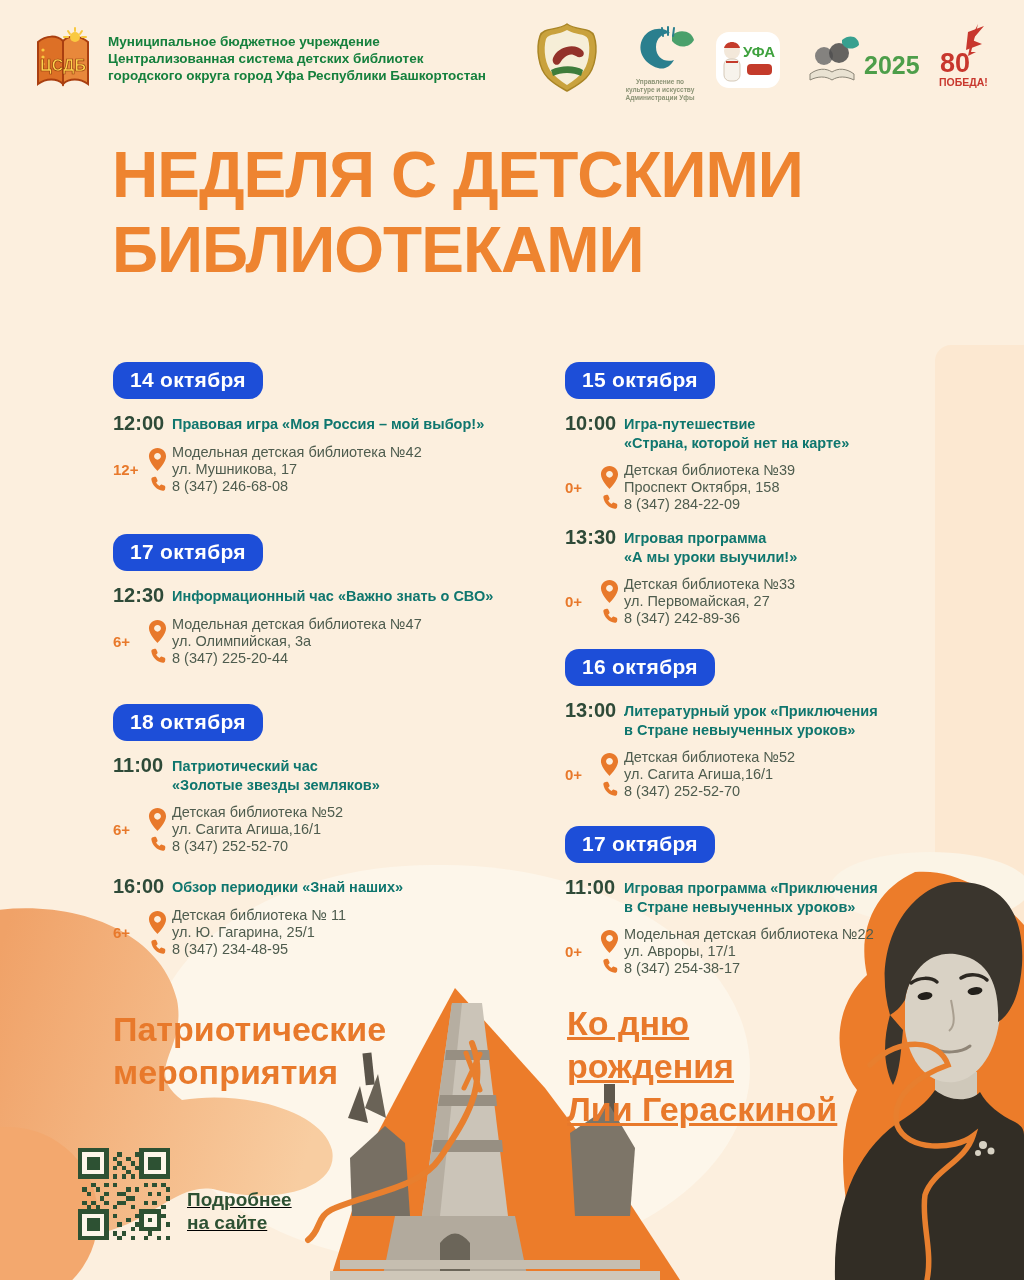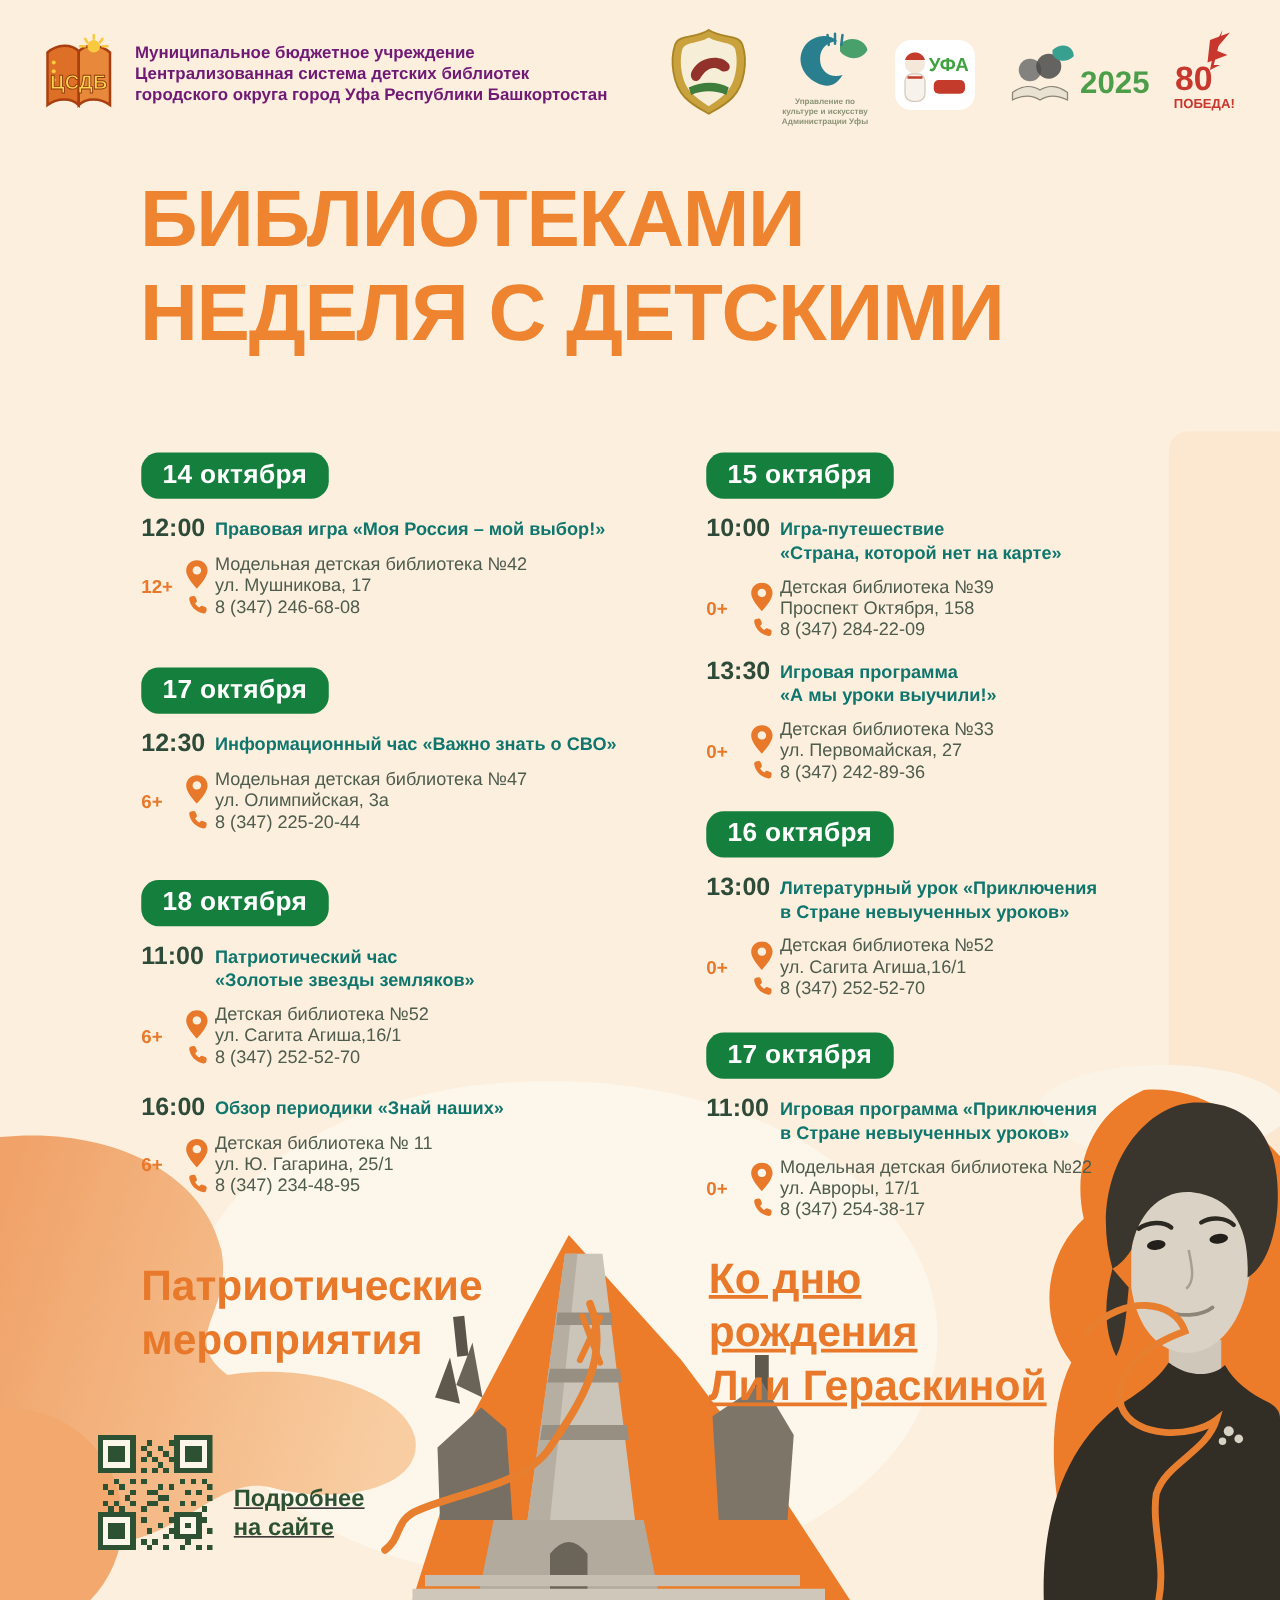--- a/index.html
+++ b/index.html
@@ -5,30 +5,30 @@
   html,body{margin:0;padding:0;}
   body{width:1024px;height:1280px;overflow:hidden;background:#fcefde;
        font-family:"Liberation Sans","DejaVu Sans",sans-serif;}
   .poster{position:absolute;left:0;top:0;width:1024px;height:1280px;overflow:hidden;background:#fcefde;}
   .decor{position:absolute;z-index:0;}
   .art{position:absolute;z-index:1;}
   .content{position:absolute;z-index:2;}
   .blob1{left:150px;top:865px;width:600px;height:400px;border-radius:48% 52% 50% 50%;background:#fdf6ea;}
   .strip{left:935px;top:345px;width:89px;height:935px;background:#fce8d1;border-radius:16px 0 0 0;}
   
-  .org-text{left:108px;top:33px;font-size:13.5px;font-weight:bold;line-height:17px;color:#701a75;white-space:pre-line;}
+  .org-text{left:108px;top:33px;font-size:13.5px;font-weight:bold;line-height:17px;color:#15803d;white-space:pre-line;}
   .caption{font-size:6.5px;line-height:8px;color:#8c9476;text-align:center;white-space:pre-line;font-weight:bold;}
   
   .title{left:112px;top:138px;color:#ee8430;font-weight:bold;font-size:64px;line-height:75px;letter-spacing:-1px;}
   .title span{display:block;}
   
   .col{position:absolute;top:358px;width:400px;}
   .col-left{left:113px;}
   .col-right{left:565px;}
-  .badge{background:#15803d;color:#ffffff;font-weight:bold;font-size:21px;line-height:24px;
+  .badge{background:#1d4ed8;color:#ffffff;font-weight:bold;font-size:21px;line-height:24px;
          padding:6px 17px 7px;border-radius:14px;display:inline-block;letter-spacing:.3px;}
   .event-head{display:flex;gap:7px;margin-top:13px;}
   .time{flex:0 0 52px;font-size:20px;font-weight:bold;color:#2e4a38;}
   .etitle{font-size:14.5px;font-weight:bold;color:#0f766e;line-height:19px;white-space:pre-line;padding-top:3px;}
   .event-meta{display:flex;margin-top:9px;align-items:center;}
   .age{flex:0 0 32px;font-size:15px;font-weight:bold;color:#e8792b;}
   .icons{flex:0 0 24px;display:flex;flex-direction:column;align-items:center;gap:5px;margin-right:3px;}
   .icons svg{display:block;}
   .meta-text{display:flex;flex-direction:column;font-size:14.5px;line-height:17px;color:#4e5c4e;}
   .meta-text span{display:block;}
@@ -149,22 +149,22 @@
   </svg>
 
   <svg class="content" style="left:938px;top:22px;" width="52" height="70" viewBox="0 0 52 70">
     <path d="M40,2 L33,30 L38,30 L30,34 L34,14 Z" fill="#c8372d"></path>
     <path d="M30,10 L46,4 L34,18 L44,22 L28,28 Z" fill="#c8372d"></path>
     <text x="2" y="50" font-size="27" font-weight="bold" fill="#c8372d">80</text>
     <text x="1" y="64" font-size="10.5" font-weight="bold" fill="#c8372d">ПОБЕДА!</text>
   </svg>
 
   <div class="content title">
+    <span>НЕДЕЛЯ С ДЕТСКИМИ</span>
     <span>БИБЛИОТЕКАМИ</span>
-    <span>НЕДЕЛЯ С ДЕТСКИМИ</span>
   </div>
 
   <div class="content col col-left">
     <div><span class="badge" style="margin-top:4px">14 октября</span></div>
     <div class="event">
       <div class="event-head">
         <span class="time">12:00</span>
         <span class="etitle">Правовая игра «Моя Россия – мой выбор!»</span>
       </div>
       <div class="event-meta">

